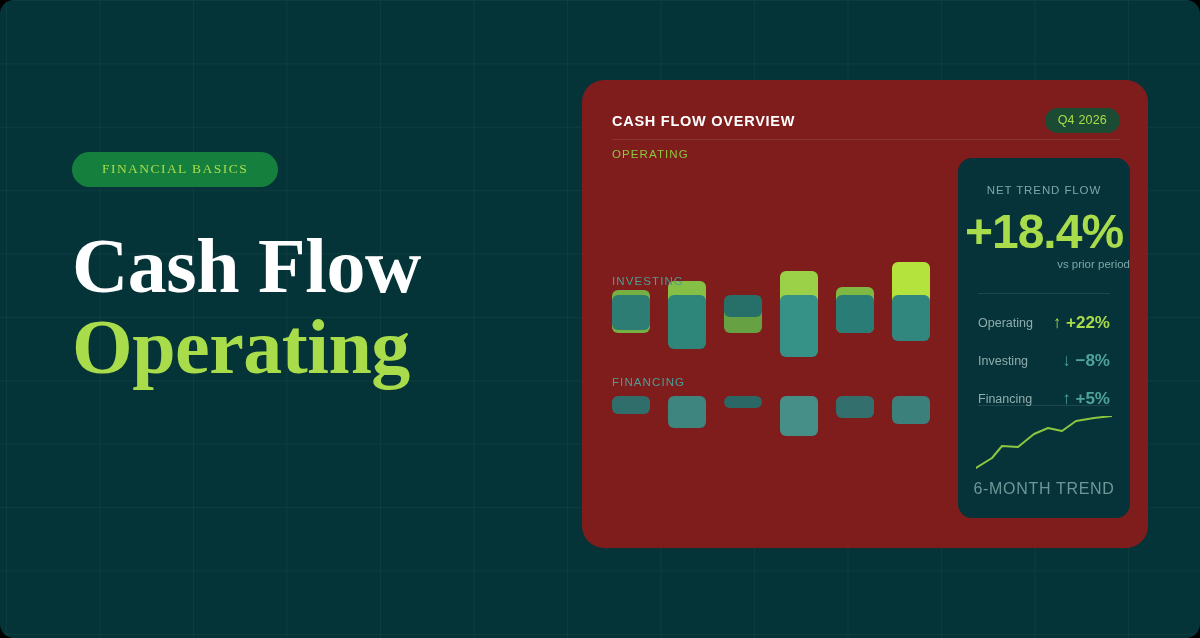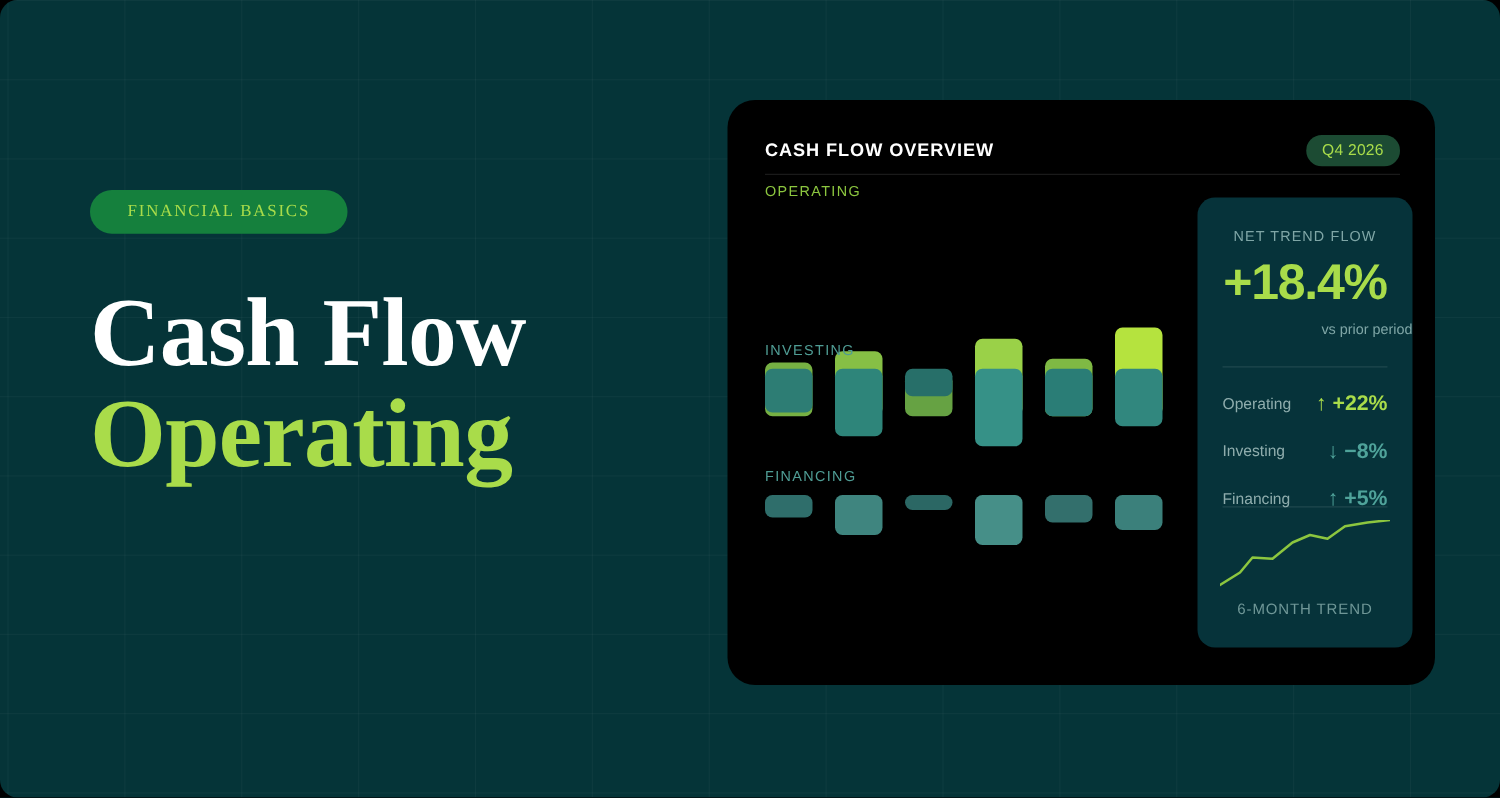--- a/index.html
+++ b/index.html
@@ -55,21 +55,21 @@
     letter-spacing: -0.5px;
   }
   .hero-line1 { color: #ffffff; display: block; }
   .hero-line2 { color: #a9dc4a; display: block; margin-top: 4px; }
 
   
   .card {
     position: absolute;
     left: 582px; top: 80px;
     width: 566px; height: 468px;
-    background: #000000;
+    background: #7f1d1d;
     border-radius: 22px;
   }
 
   .card-head {
     position: absolute;
     left: 30px; top: 28px;
     right: 28px;
     display: flex;
     align-items: center;
     justify-content: space-between;
@@ -140,21 +140,21 @@
     position: absolute; top: 26px; left: 0; width: 100%;
     text-align: center;
     color: #7fa6a6;
     font-size: 11.5px;
     letter-spacing: 0.9px;
   }
   .panel-value {
     position: absolute; top: 46px; left: 0; width: 100%;
     text-align: center;
     color: #a9dc4a;
-    font-size: 40px;
+    font-size: 48px;
     font-weight: 700;
     letter-spacing: -1px;
   }
   .panel-sub {
     position: absolute; top: 100px; left: 0; width: 100%;
     text-align: right;
     color: #7fa6a6;
     font-size: 11.5px;
   }
   .panel-rule {
@@ -183,21 +183,21 @@
   .spark {
     position: absolute;
     left: 18px; top: 258px;
     width: 136px; height: 62px;
   }
   .spark-caption {
     position: absolute;
     left: 0; top: 322px; width: 100%;
     text-align: center;
     color: #6f9797;
-    font-size: 12px;
+    font-size: 16px;
     letter-spacing: 0.7px;
   }
 </style>
 </head>
 <body>
 
 <div class="stage">
   <div class="grid"></div>
 
   <div class="hero">

